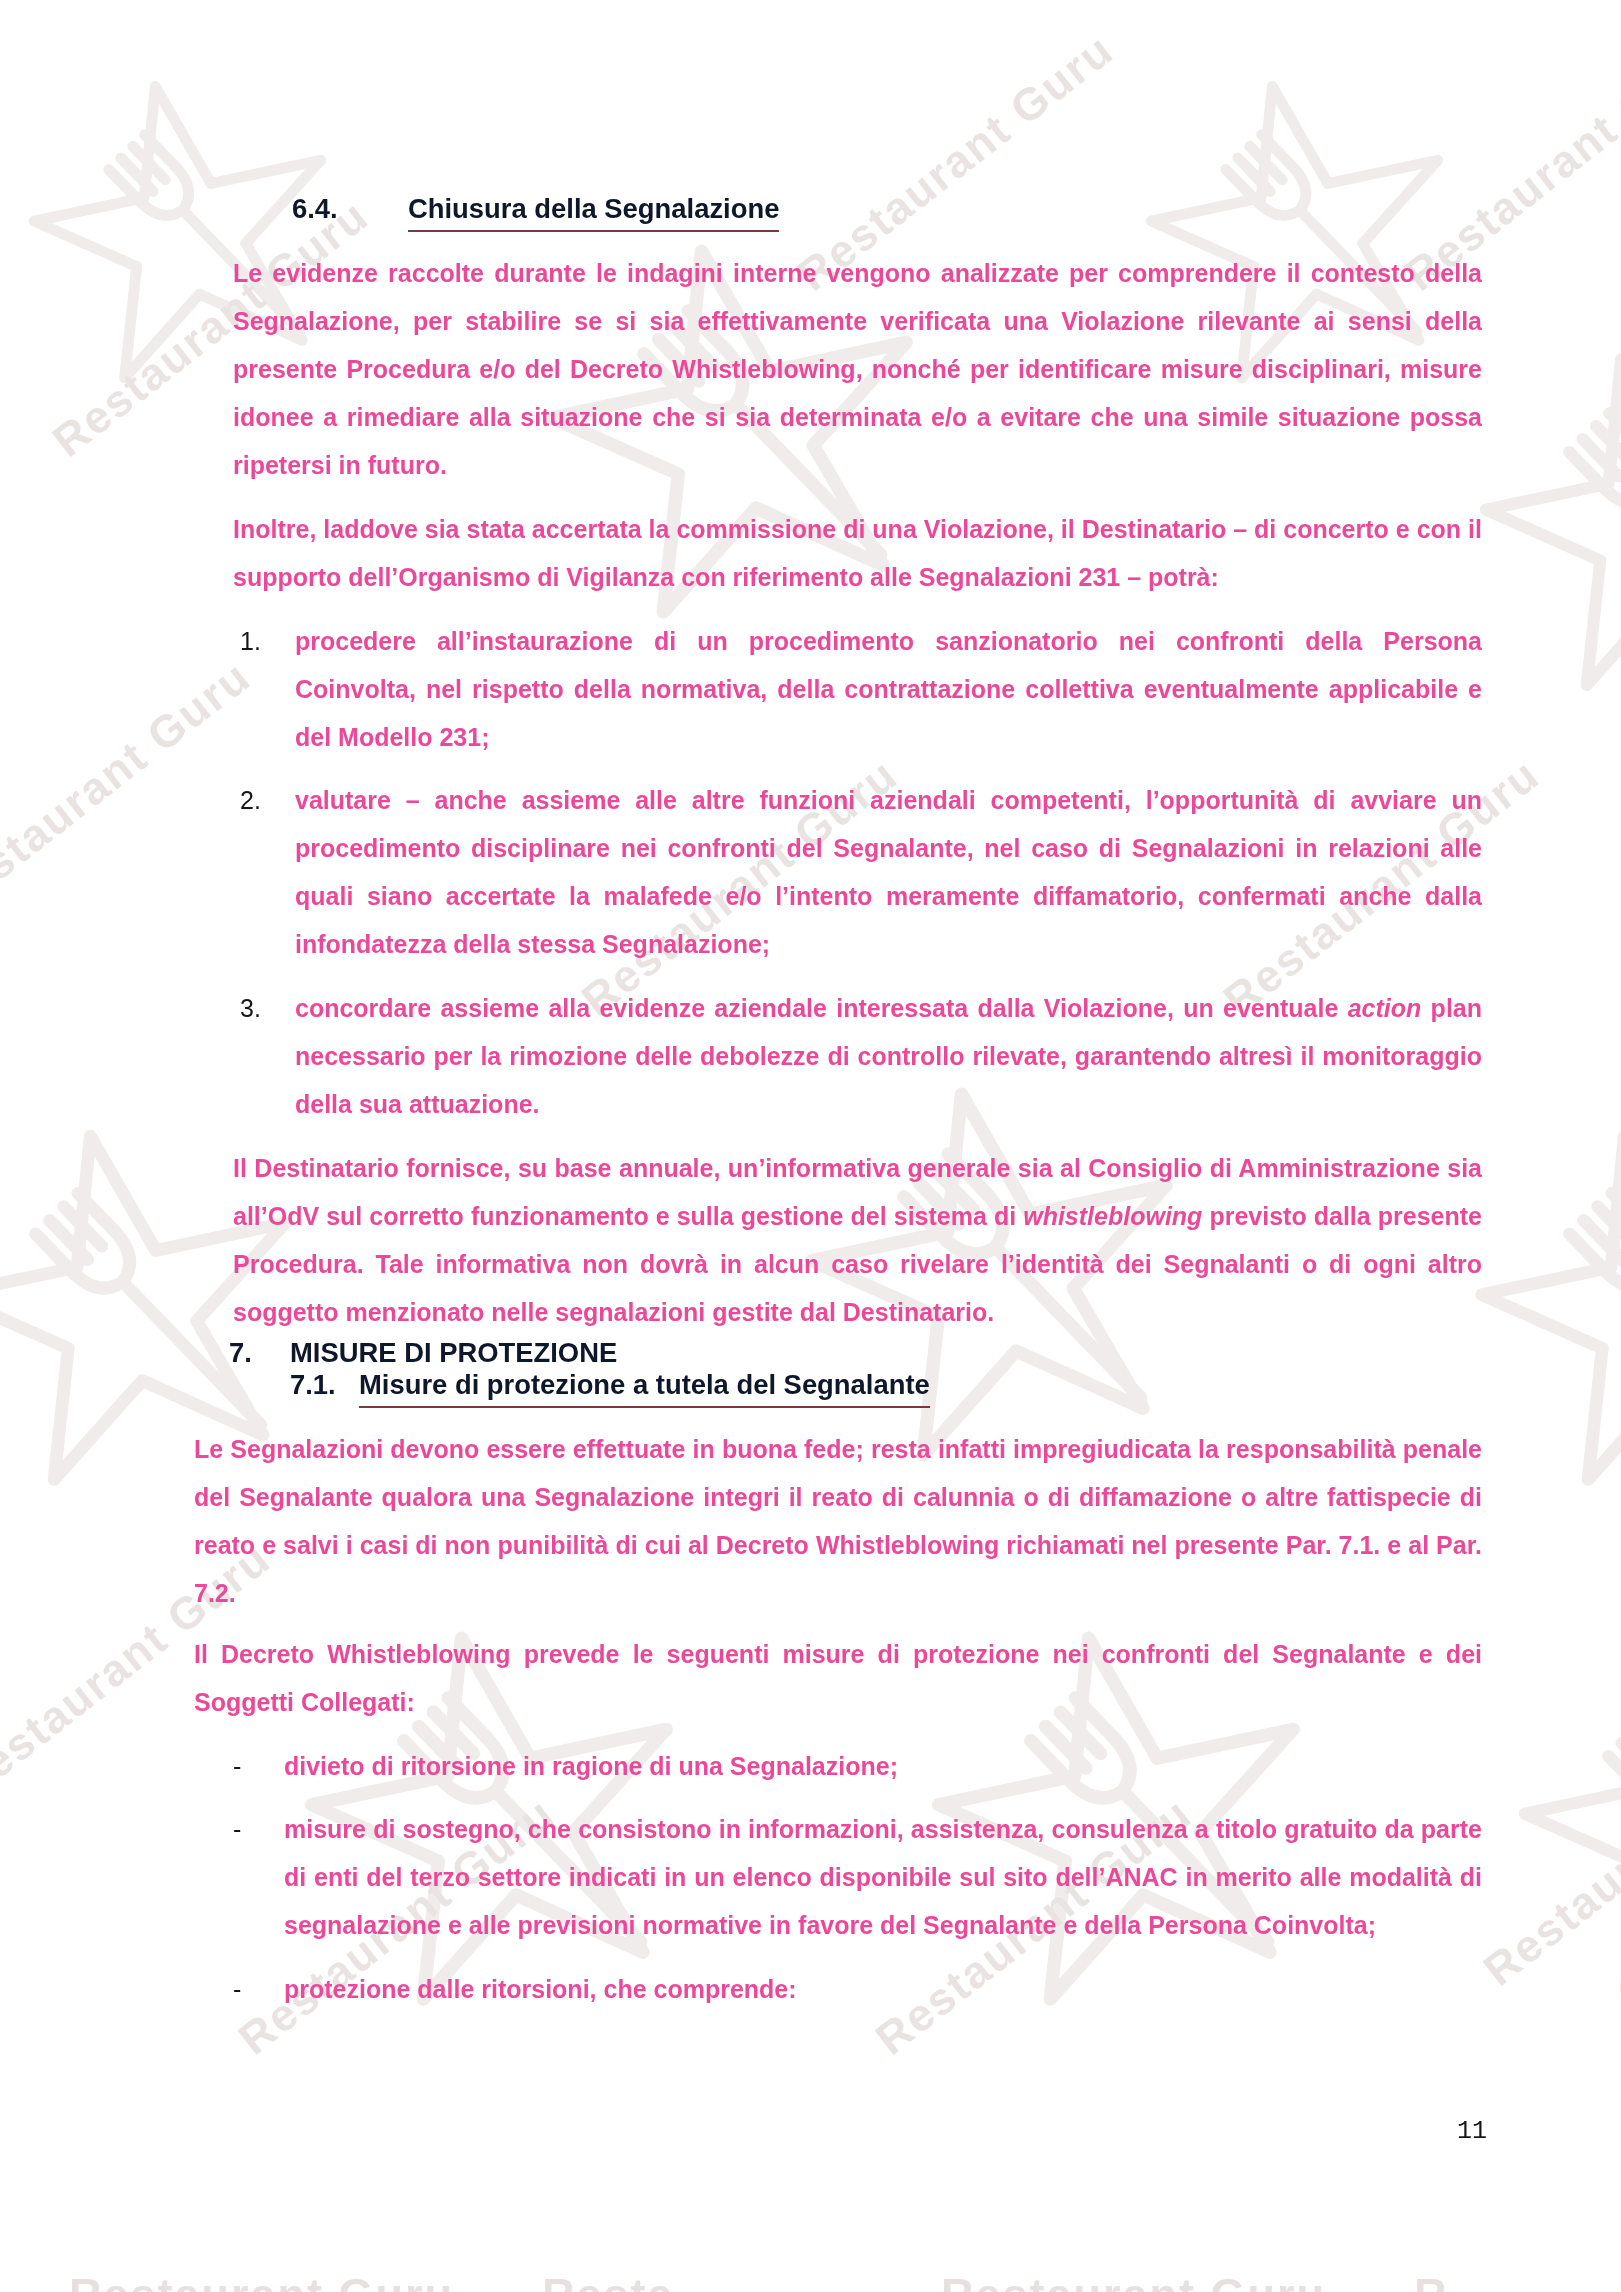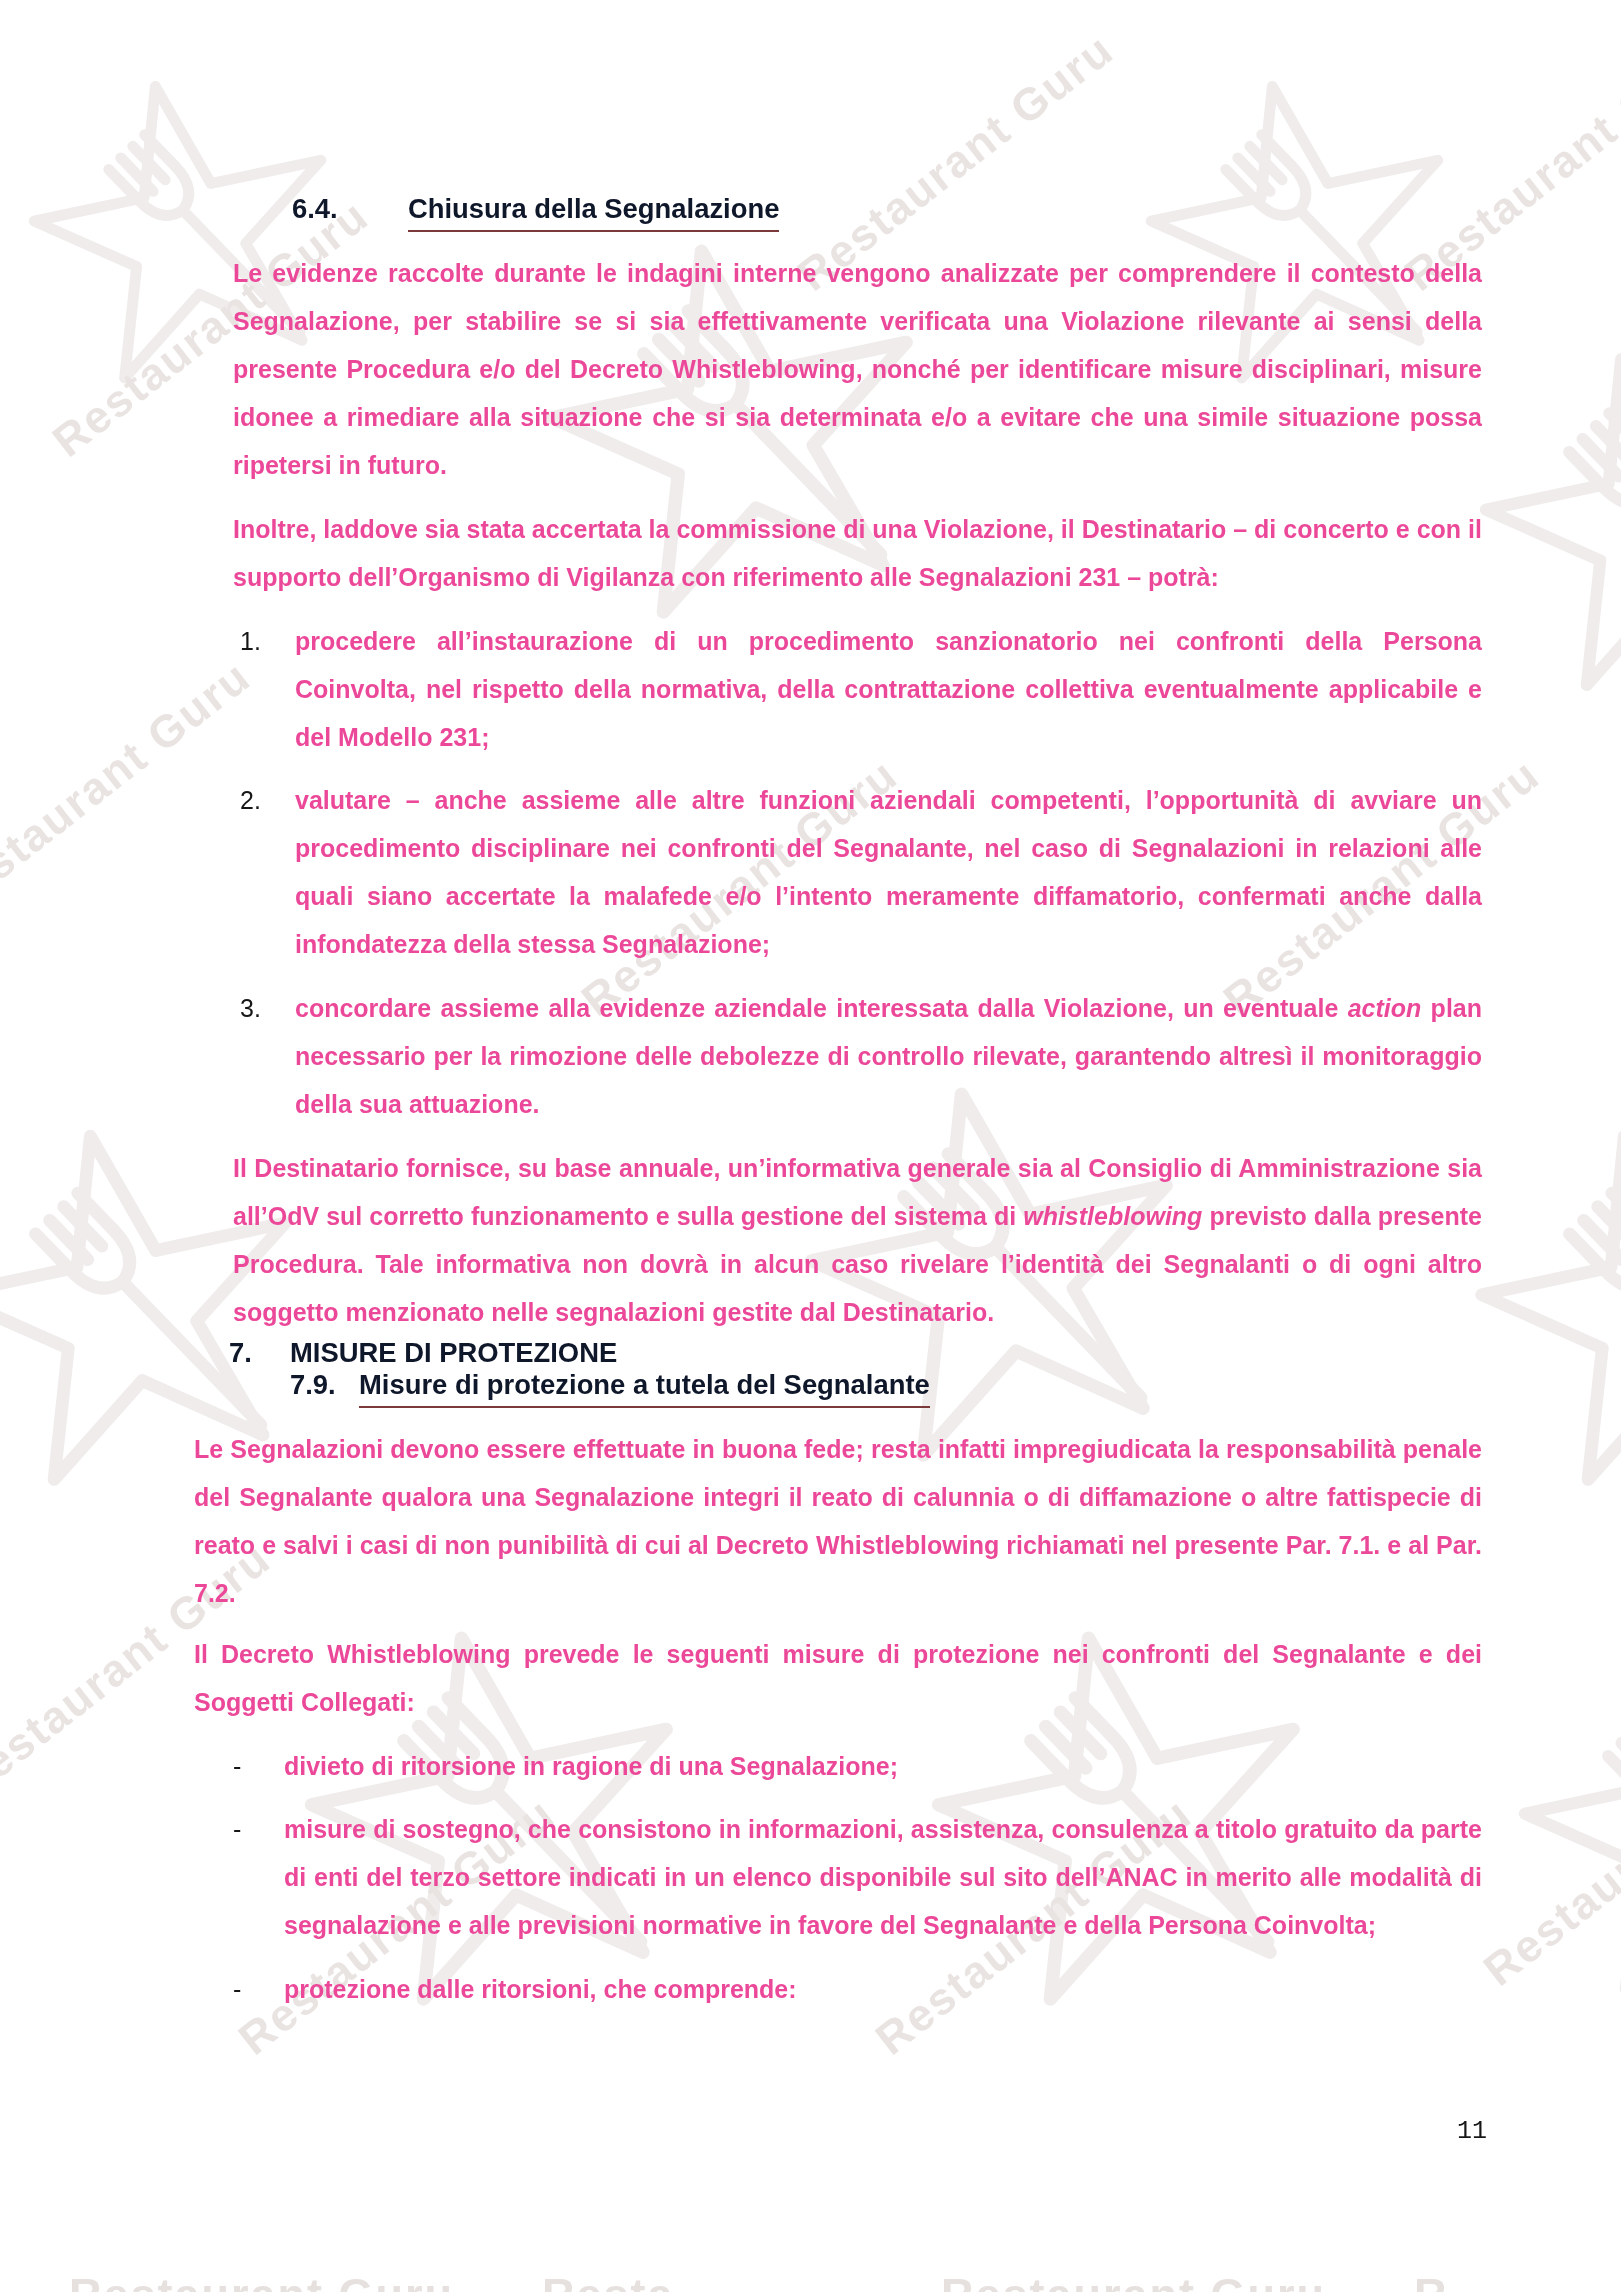--- a/index.html
+++ b/index.html
@@ -134,21 +134,21 @@
   </div>
 
   <div class="blk body-text" style="left:233px;top:1144px;width:1249px"><span>Il Destinatario fornisce, su base annuale, un’informativa generale sia al Consiglio di Amministrazione sia all’OdV sul corretto funzionamento e sulla gestione del sistema di </span><span class="italic">whistleblowing</span><span> previsto dalla presente Procedura. Tale informativa non dovrà in alcun caso rivelare l’identità dei Segnalanti o di ogni altro soggetto menzionato nelle segnalazioni gestite dal Destinatario.</span></div>
 
   <div class="heading" style="left:229px;top:1336px;width:980px">
     <span class="h-num">7.</span>
     <span style="margin-left:61px">MISURE DI PROTEZIONE</span>
   </div>
 
   <div class="heading" style="left:290px;top:1368px;width:1078px">
-    <span class="h-num">7.9.</span>
+    <span class="h-num">7.1.</span>
     <span class="underlined" style="margin-left:69px">Misure di protezione a tutela del Segnalante</span>
   </div>
 
   <div class="blk body-text" style="left:194px;top:1425px;width:1288px">Le Segnalazioni devono essere effettuate in buona fede; resta infatti impregiudicata la responsabilità penale del Segnalante qualora una Segnalazione integri il reato di calunnia o di diffamazione o altre fattispecie di reato e salvi i casi di non punibilità di cui al Decreto Whistleblowing richiamati nel presente Par. 7.1. e al Par. 7.2.</div>
 
   <div class="blk body-text" style="left:194px;top:1630px;width:1288px">Il Decreto Whistleblowing prevede le seguenti misure di protezione nei confronti del Segnalante e dei Soggetti Collegati:</div>
 
   <div>
     <div class="marker" style="left:233px;top:1742px">-</div>
     <div class="blk body-text" style="left:284px;top:1742px;width:1198px">divieto di ritorsione in ragione di una Segnalazione;</div>

